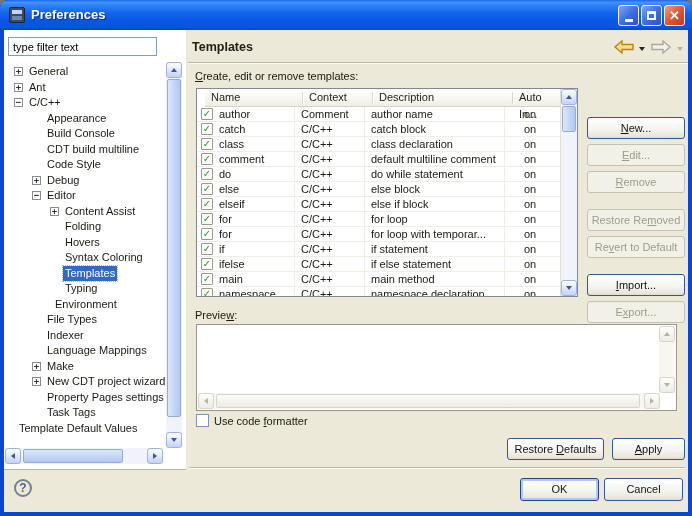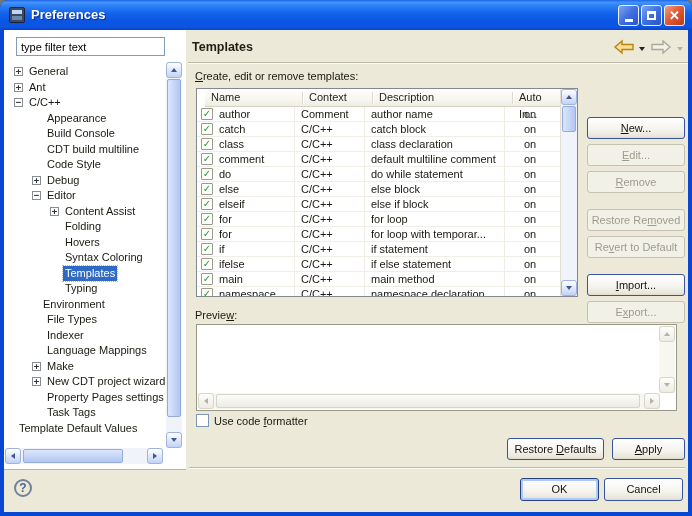--- a/index.html
+++ b/index.html
@@ -17,21 +17,21 @@
   .win-title{position:absolute;left:31px;top:7px;font-size:13px;font-weight:bold;color:#fff;text-shadow:1px 1px 1px #0A2B8C;}
   .win-btns{position:absolute;right:7px;top:5px;display:flex;gap:2px;}
   .wbtn{width:21px;height:21px;border-radius:3px;border:1px solid #EAF2FF;display:flex;align-items:center;justify-content:center;
     color:#fff;font-weight:bold;font-size:11px;background:linear-gradient(135deg,#7FA4F2 0%,#3E6FE0 50%,#2A53C8 100%);}
   .wbtn.min span{display:block;width:8px;height:3px;background:#fff;margin-top:10px;}
   .wbtn.max span{display:block;width:9px;height:9px;border:2px solid #fff;border-top-width:3px;}
   .wbtn.close{background:linear-gradient(135deg,#F0A088 0%,#E25B35 45%,#C03A18 100%);font-size:13px;}
 
   
   .left-panel{position:absolute;left:4px;top:30px;width:182px;height:440px;background:#fff;border-bottom:1px solid #B9B6A5;}
-  .filter-input{position:absolute;left:12px;top:7px;width:149px;height:19px;border:1px solid #7F9DB9;
+  .filter-input{position:absolute;left:4px;top:7px;width:149px;height:19px;border:1px solid #7F9DB9;
     font:11px "Liberation Sans",sans-serif;padding:2px 4px;color:#000;background:#fff;}
   .tree{position:absolute;left:0;top:34px;width:162px;height:384px;overflow:hidden;}
   .tree-row{height:15.5px;line-height:15px;white-space:nowrap;display:flex;align-items:center;cursor:default;}
   .expander{display:inline-block;width:9px;height:9px;border:1px solid #878C92;background:#fff;margin-right:4px;
     font:bold 9px "DejaVu Sans Mono",monospace;line-height:7px;text-align:center;color:#333;flex:0 0 9px;}
   .expander-spacer{display:inline-block;width:13px;flex:0 0 13px;}
   .tree-label{padding:0 2px;}
   .tree-row.sel .tree-label{background:#316AC5;color:#fff;outline:1px dotted #9CB8E6;}
 
   
@@ -175,21 +175,21 @@
           <span class="tree-label">Syntax Coloring</span>
         </div>
         <div class="tree-row sel" style="padding-left: 46px;">
           <span class="expander-spacer"></span>
           <span class="tree-label">Templates</span>
         </div>
         <div class="tree-row" style="padding-left: 46px;">
           <span class="expander-spacer"></span>
           <span class="tree-label">Typing</span>
         </div>
-        <div class="tree-row" style="padding-left: 24px;">
+        <div class="tree-row" style="padding-left: 36px;">
           <span class="expander-spacer"></span>
           <span class="tree-label">Environment</span>
         </div>
         <div class="tree-row" style="padding-left: 28px;">
           <span class="expander-spacer"></span>
           <span class="tree-label">File Types</span>
         </div>
         <div class="tree-row" style="padding-left: 28px;">
           <span class="expander-spacer"></span>
           <span class="tree-label">Indexer</span>

